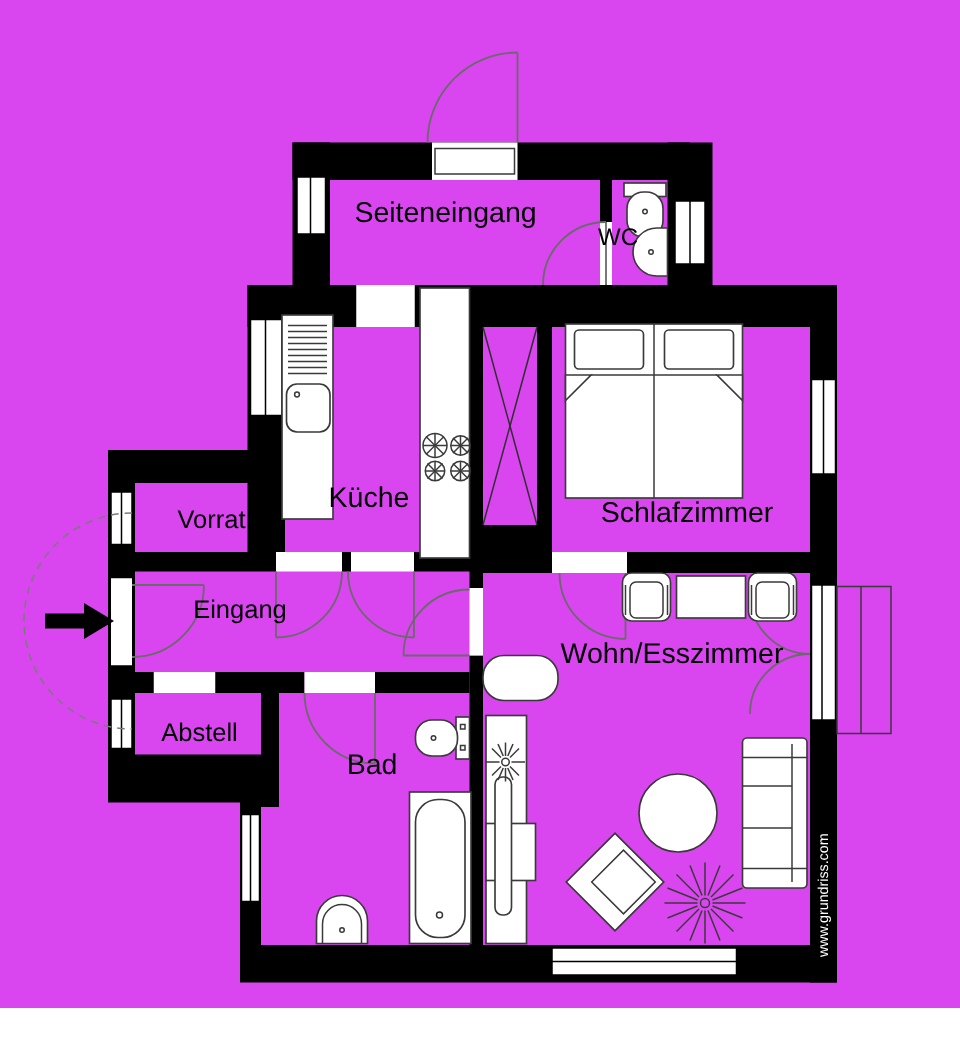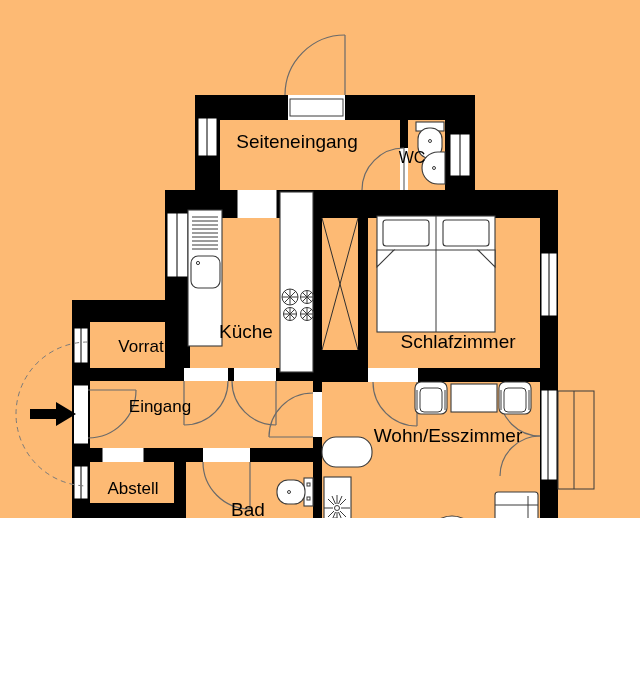--- a/index.html
+++ b/index.html
@@ -1,16 +1,16 @@
 <!DOCTYPE html>
 <html><head>
 <meta charset="utf-8">
 <style>
   html,body{margin:0;padding:0;background:#ffffff;}
-  #plan-wrap{position:relative;width:640px;height:518px;background:#fdba74;overflow:hidden;}
+  #plan-wrap{position:relative;width:640px;height:672px;background:#d946ef;overflow:hidden;}
   svg{position:absolute;left:0;top:0;}
   .wall{fill:#000;stroke:none;}
   .gap{fill:#fff;stroke:none;}
   .win{fill:#fff;stroke:#000;stroke-width:1;}
   .winline{stroke:#000;stroke-width:1;fill:none;}
   .arc{stroke:#6a6a6a;stroke-width:1.2;fill:none;}
   .leaf{stroke:#6a6a6a;stroke-width:1.2;fill:none;}
   .dash{stroke:#7a7a7a;stroke-width:1;fill:none;stroke-dasharray:5 4;}
   .furn{stroke:#3a3a3a;stroke-width:1.1;fill:#fff;}
   .furnl{stroke:#3a3a3a;stroke-width:1;fill:none;}

